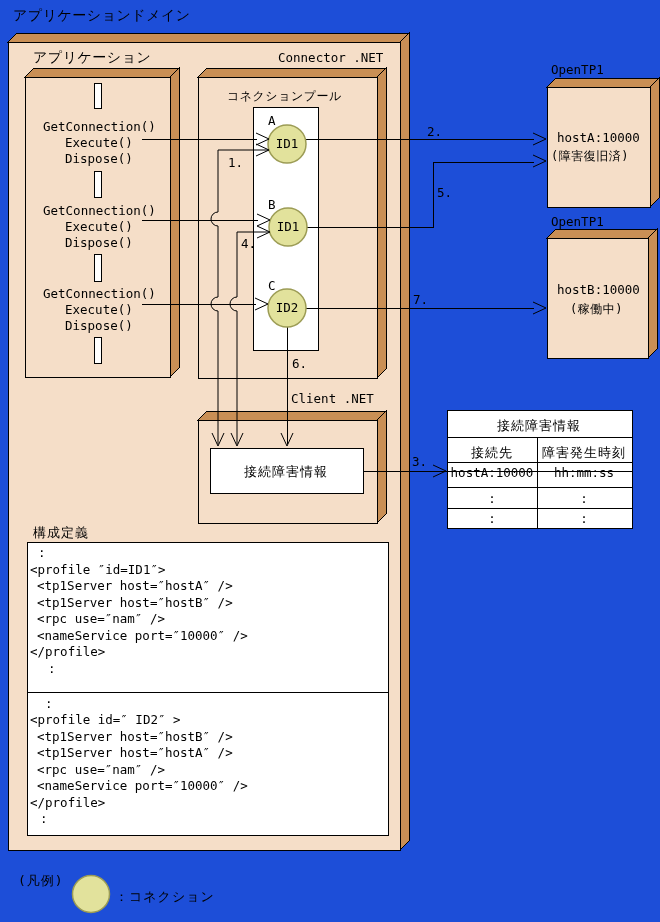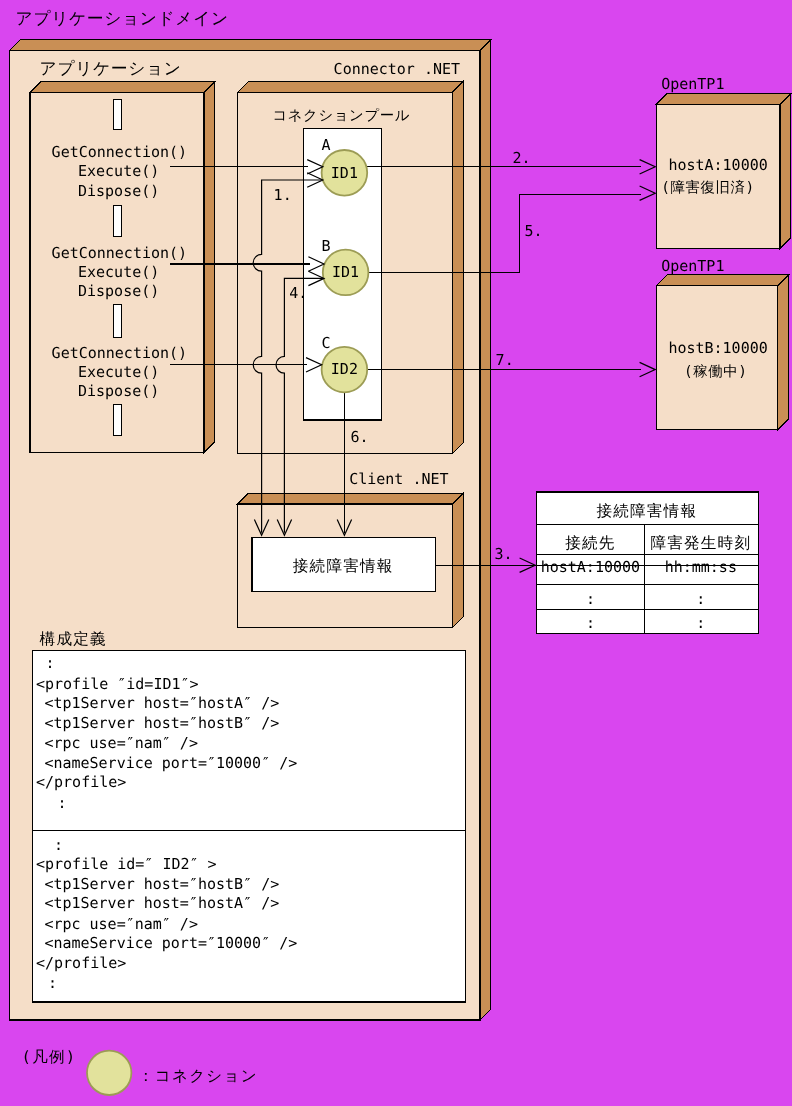--- a/index.html
+++ b/index.html
@@ -1,16 +1,16 @@
 <!DOCTYPE html>
 <html><head>
 <meta charset="utf-8">
 <style>
   html,body{margin:0;padding:0;background:#fff;}
-  .canvas{position:relative;width:660px;height:922px;background:#d946ef;
+  .canvas{position:relative;width:660px;height:922px;background:#1d4ed8;
           font-family:"DejaVu Sans Mono","Liberation Mono",monospace;}
   svg{position:absolute;left:0;top:0;}
   svg text{fill:#000;font-family:"DejaVu Sans Mono","Liberation Mono",monospace;white-space:pre;}
   .t-title{font-size:14px;letter-spacing:0.5px;}
   .t-jp{font-size:13px;letter-spacing:1px;}
   .t-jp-s{font-size:12px;letter-spacing:0.5px;}
   .t-code{font-size:12.5px;}
   .t-step{font-size:12.5px;}
   .face{fill:#F5DEC8;stroke:#000;stroke-width:1;}
   .bevel{fill:#C98F55;stroke:#000;stroke-width:1;}

